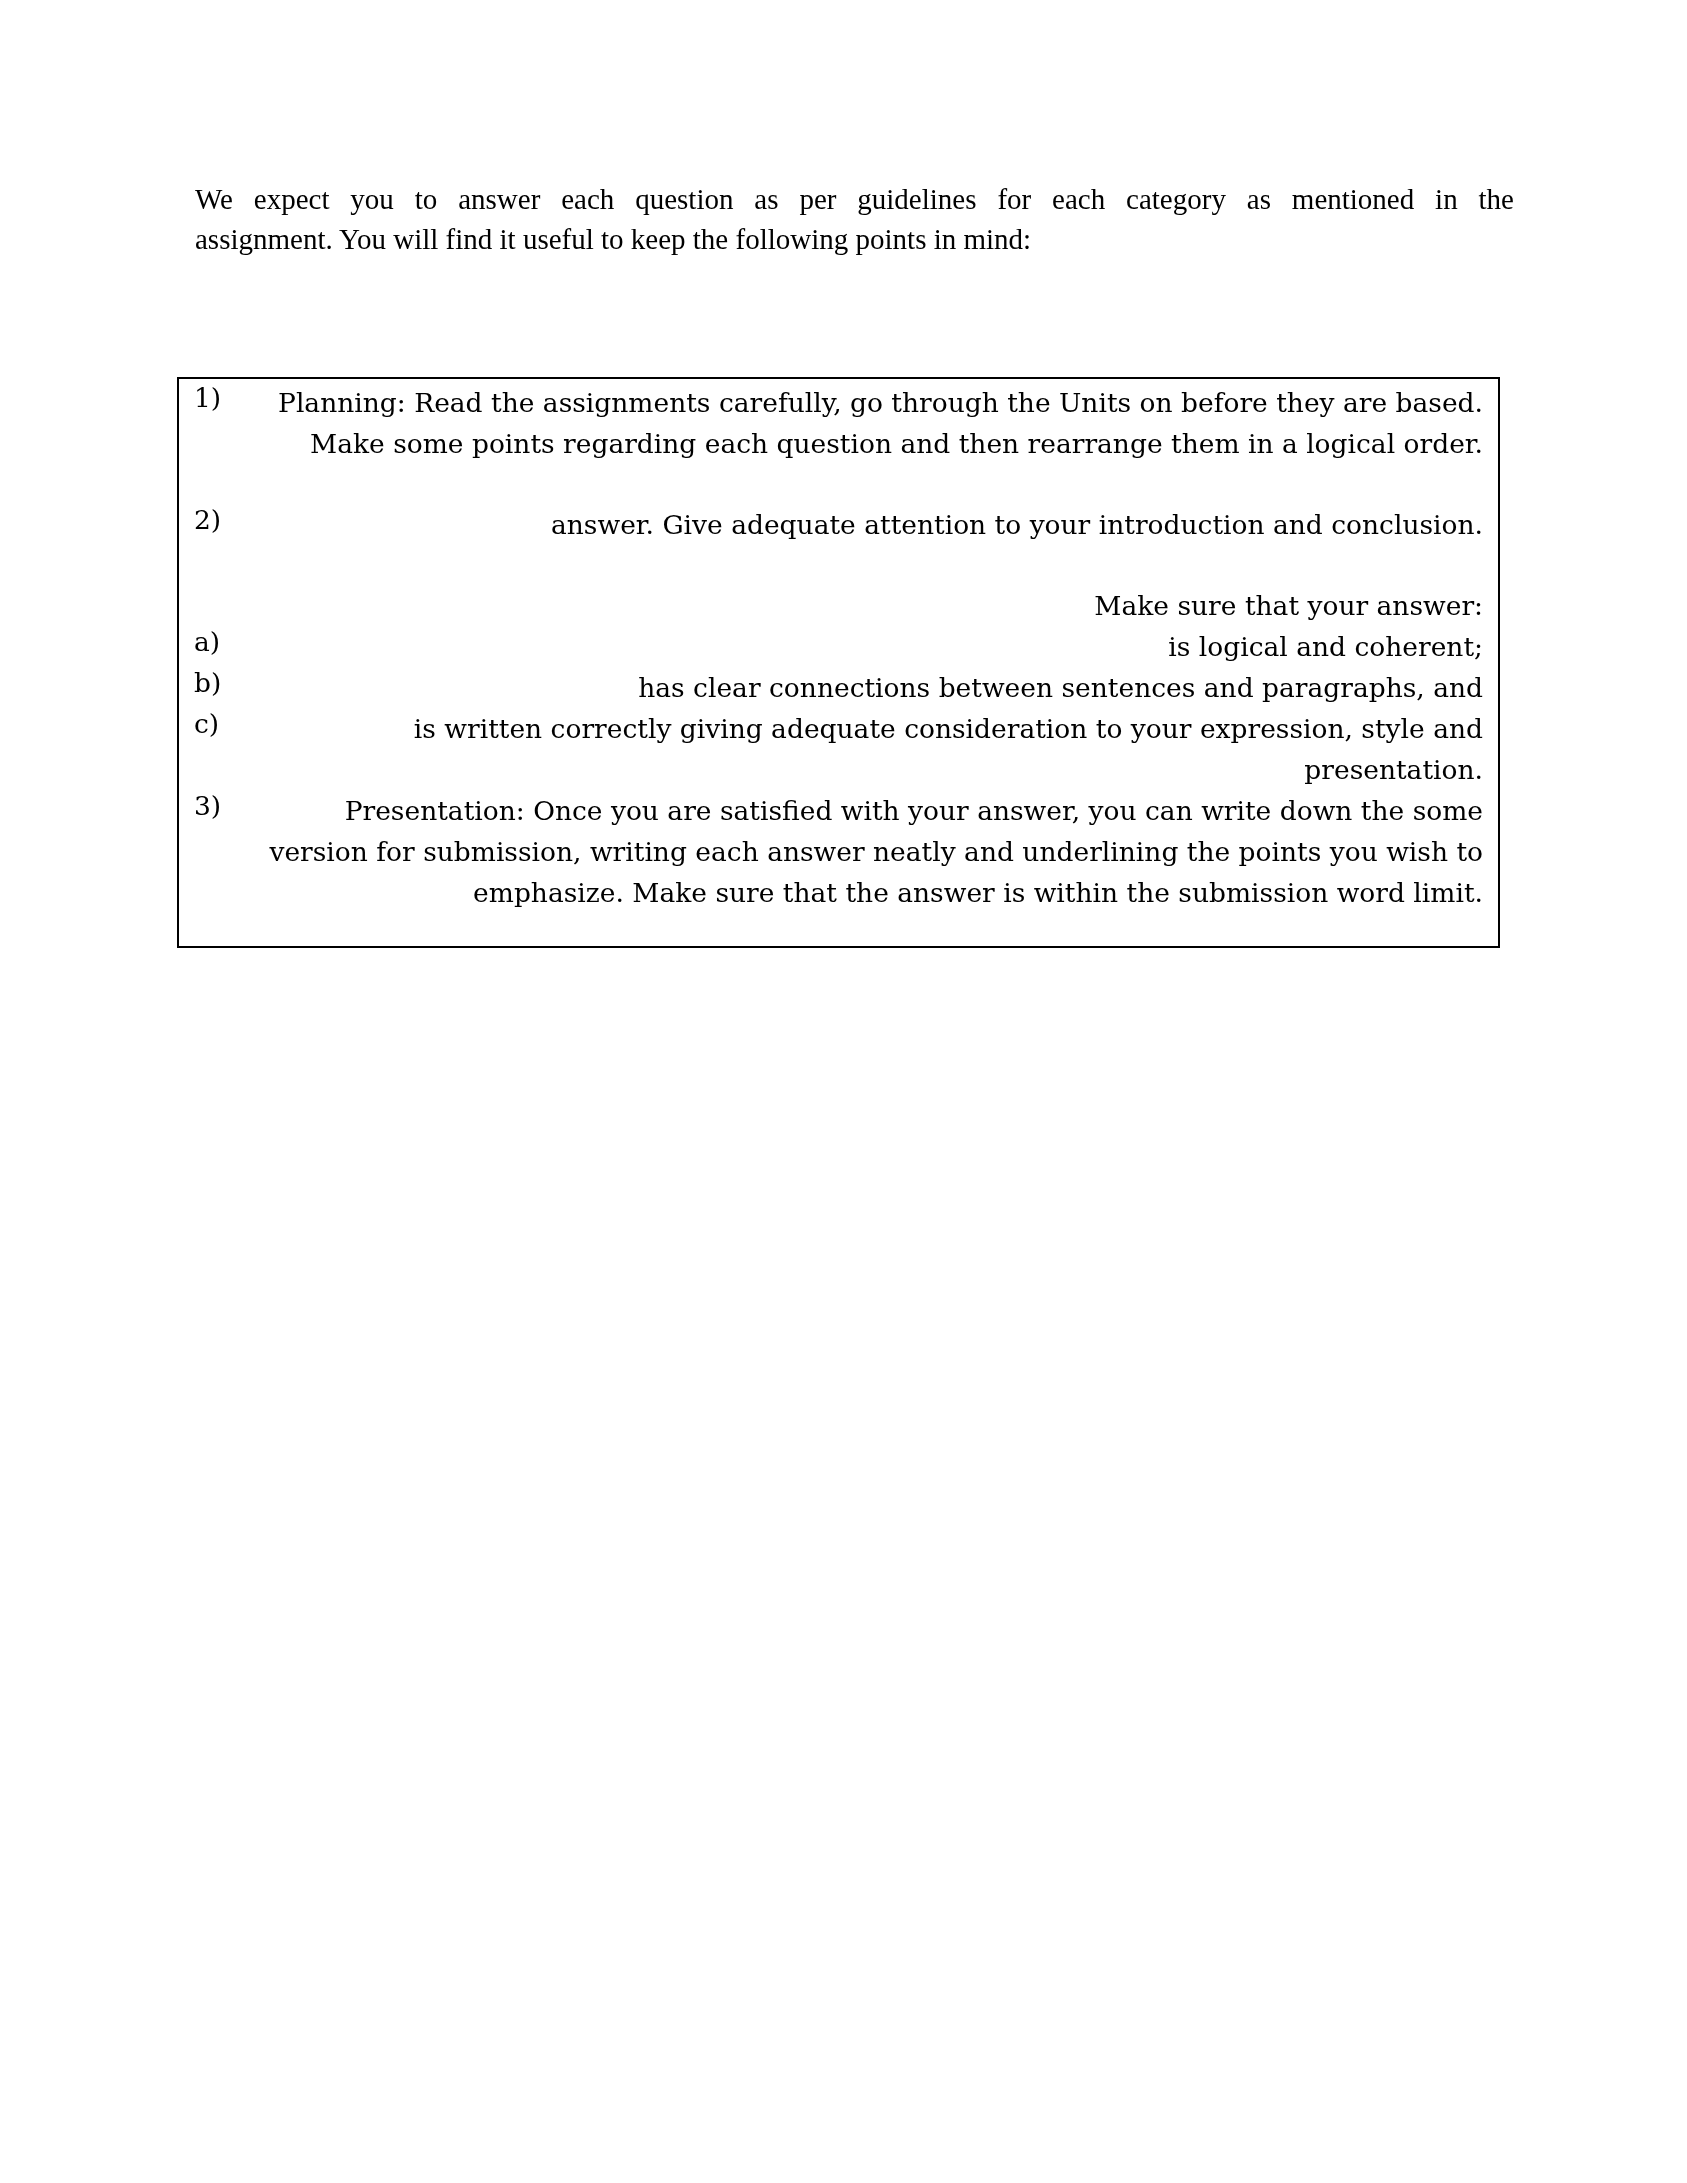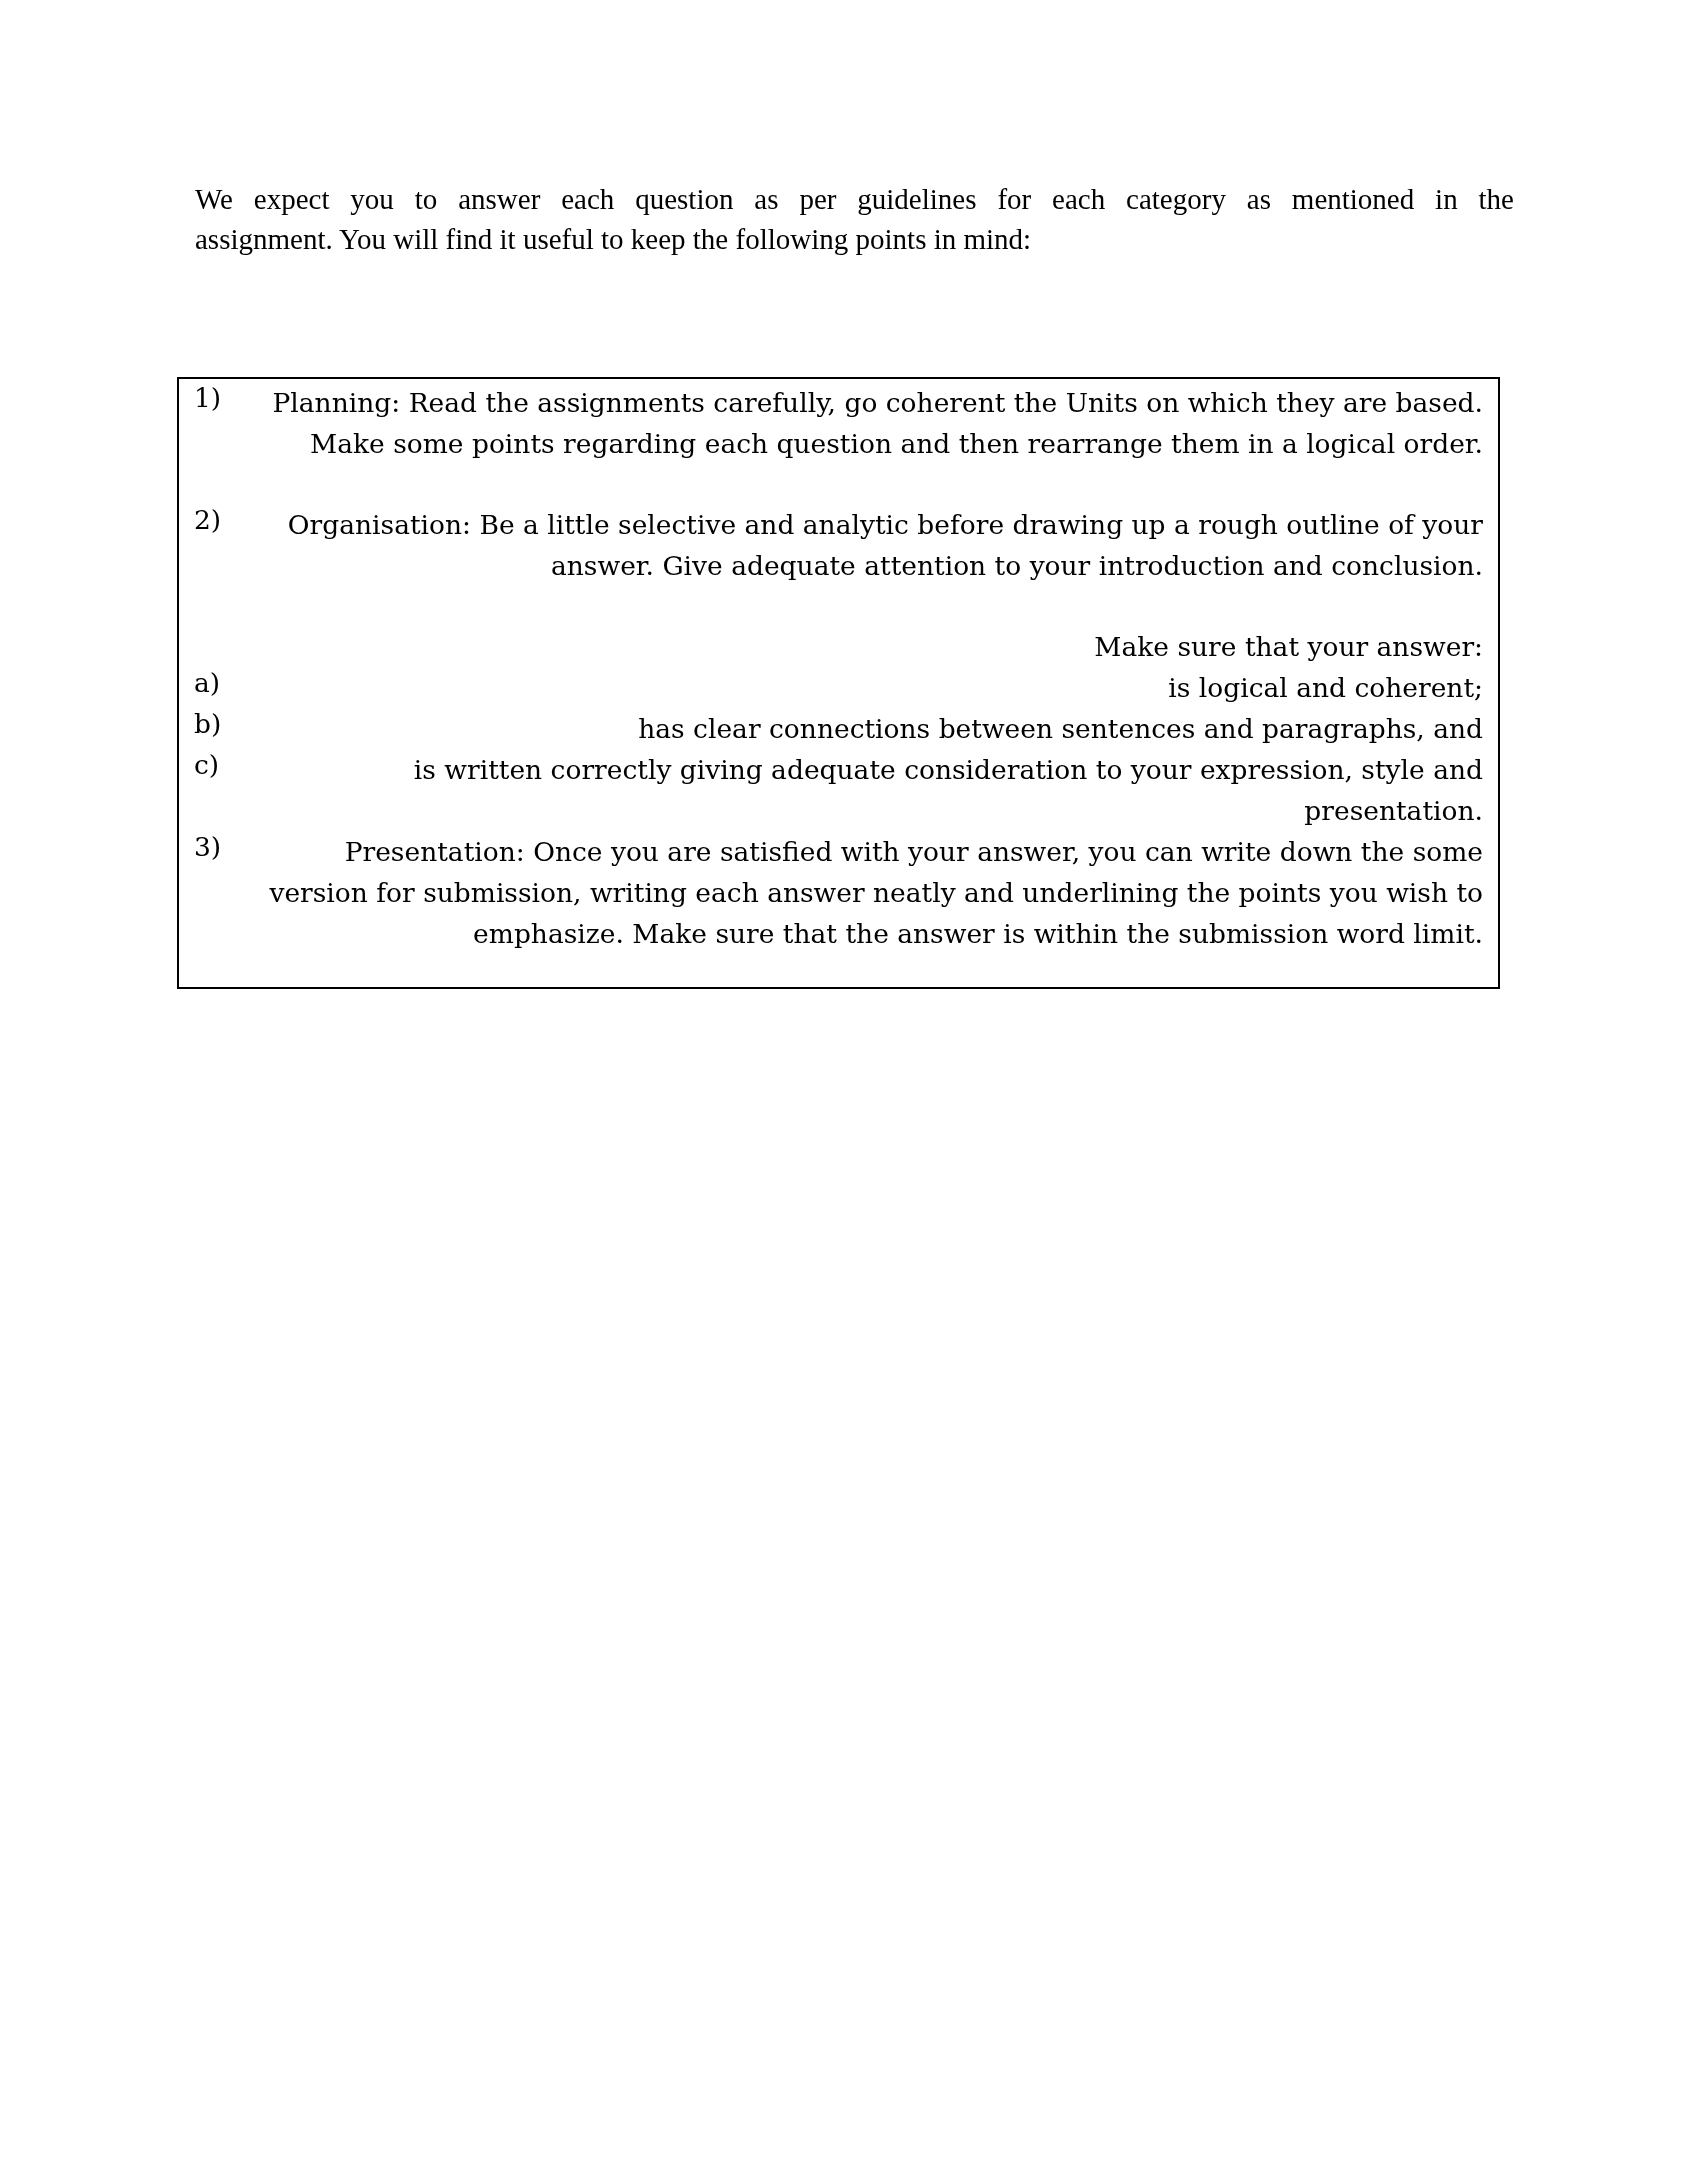--- a/index.html
+++ b/index.html
@@ -61,29 +61,28 @@
   <div class="intro">
     <div class="ln j">We expect you to answer each question as per guidelines for each category as mentioned in the</div>
     <div class="ln">assignment. You will find it useful to keep the following points in mind:</div>
   </div>
 
   <div class="box">
 
     <div class="blk">
       <div class="num">1)</div>
       <div class="body">
-        <div class="ln j"><b class="lbl">Planning:</b> <span>Read the assignments carefully, go coherent the Units on which they are based.</span></div>
+        <div class="ln j"><b class="lbl">Planning:</b> <span>Read the assignments carefully, go through the Units on before they are based.</span></div>
         <div class="ln">Make some points regarding each question and then rearrange them in a logical order.</div>
       </div>
     </div>
 
     <div class="blk">
       <div class="num">2)</div>
       <div class="body">
-        <div class="ln j"><b class="lbl">Organisation:</b> <span>Be a little selective and analytic before drawing up a rough outline of your</span></div>
         <div class="ln">answer. Give adequate attention to your introduction and conclusion.</div>
       </div>
     </div>
 
     <div class="subgroup">
       <div class="ln">Make sure that your answer:</div>
       <div class="srow">
         <div class="slet">a)</div>
         <div class="sbody">
           <div class="ln">is logical and coherent;</div>

